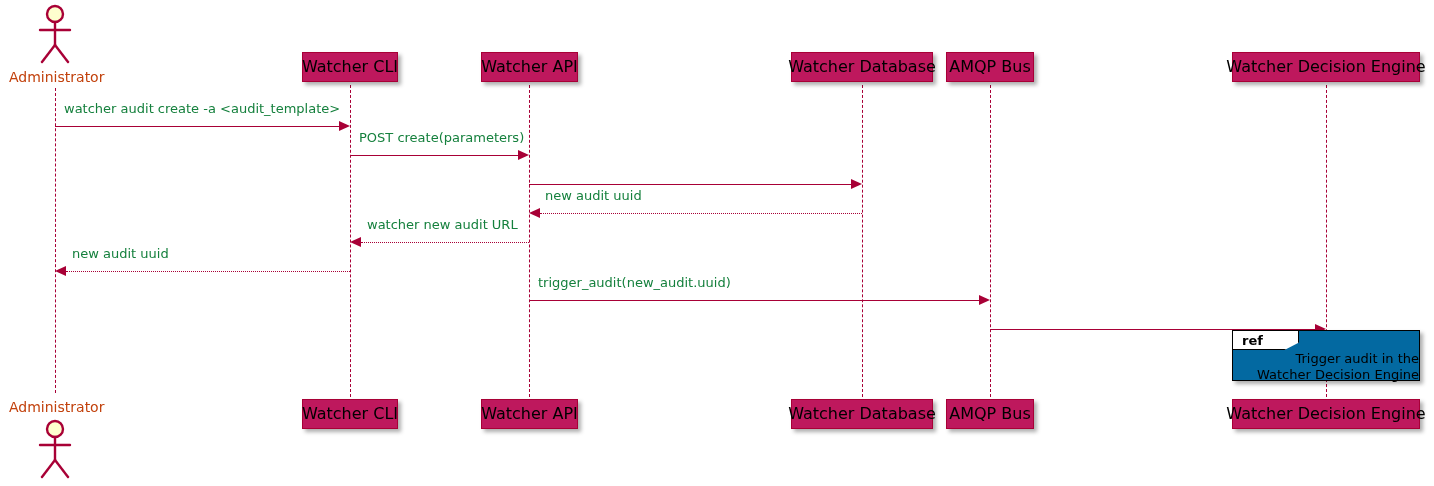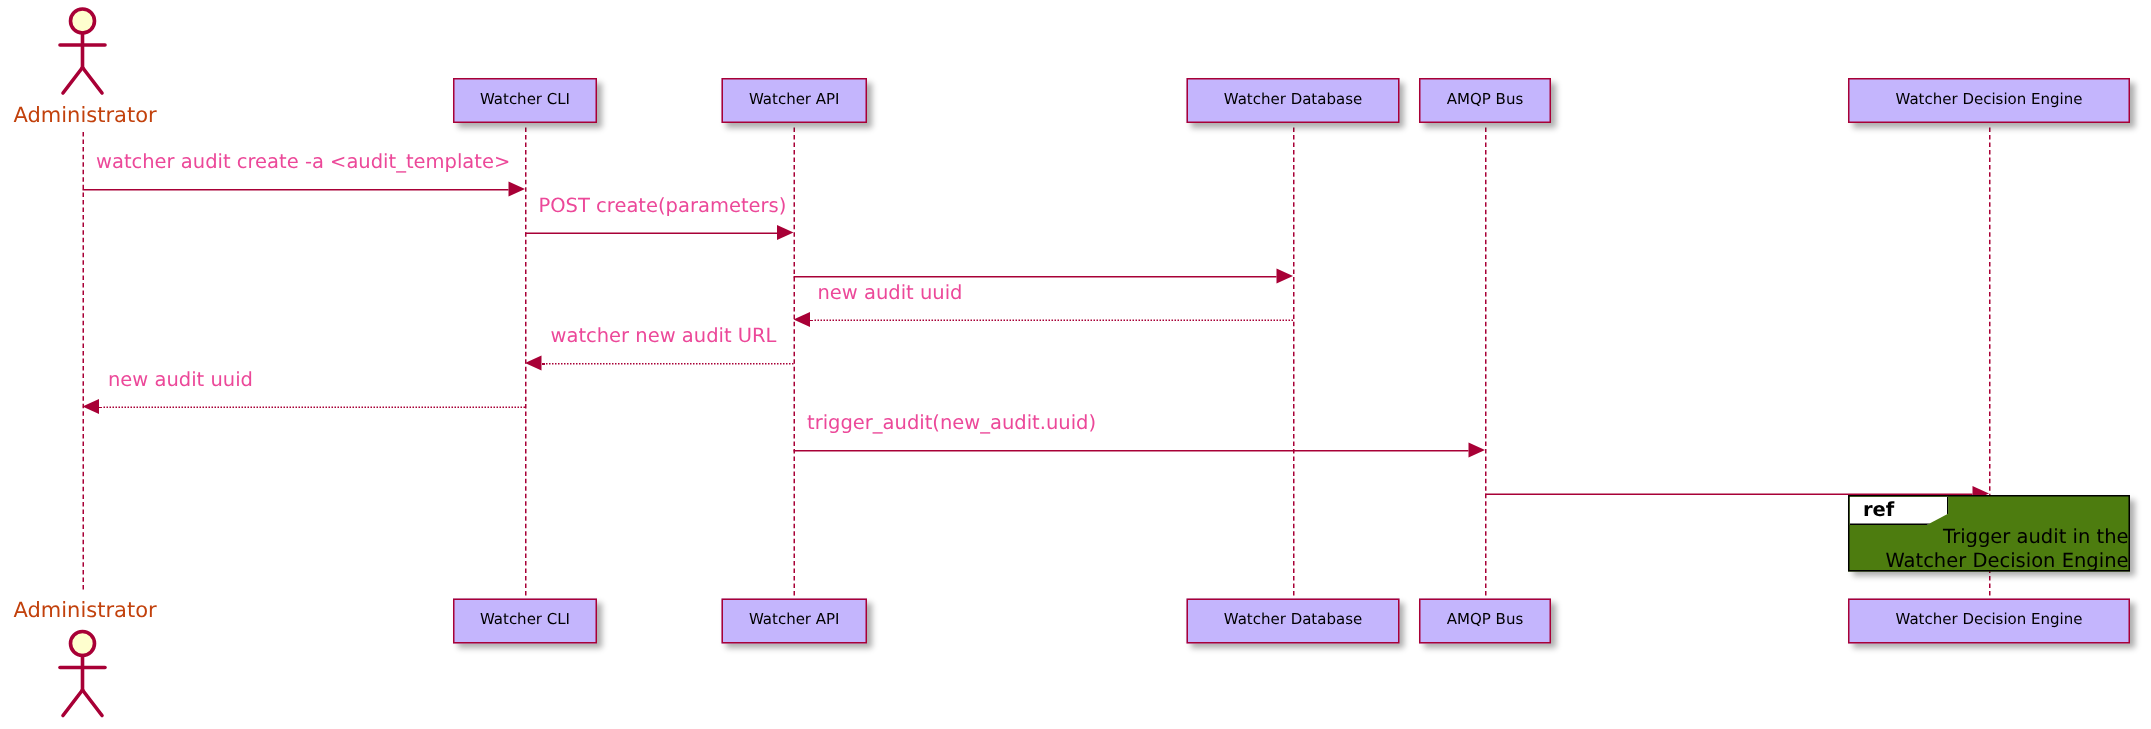--- a/index.html
+++ b/index.html
@@ -18,29 +18,29 @@
     background: #FFFFFF;
     overflow: hidden;
   }
   .lifeline {
     position: absolute;
     width: 0;
     border-left: 1px dashed #A80036;
   }
   .participant-box {
     position: absolute;
-    background: #c4b5fd;
+    background: #be185d;
     border: 1.5px solid #A80036;
     box-sizing: border-box;
     box-shadow: 3px 3px 4px rgba(0,0,0,0.32);
     display: flex;
     align-items: center;
     justify-content: center;
     color: #000000;
-    font-size: 10px;
+    font-size: 16px;
     line-height: 1;
     white-space: nowrap;
   }
   .actor-wrap {
     position: absolute;
   }
   .actor-label {
     position: absolute;
     font-size: 14px;
     color: #c2410c;
@@ -65,27 +65,27 @@
     border-left: 11px solid #A80036;
   }
   .arrow-head.left {
     border-top: 5px solid transparent;
     border-bottom: 5px solid transparent;
     border-right: 11px solid #A80036;
   }
   .msg-label {
     position: absolute;
     font-size: 13px;
-    color: #ec4899;
+    color: #15803d;
     white-space: nowrap;
     line-height: 1;
   }
   .ref-box {
     position: absolute;
-    background: #4d7c0f;
+    background: #0369a1;
     border: 1.5px solid #000000;
     box-sizing: border-box;
     box-shadow: 3px 3px 4px rgba(0,0,0,0.32);
   }
   .ref-tab {
     position: absolute;
     left: 0;
     top: 0;
     height: 19px;
     background: #FFFFFF;

